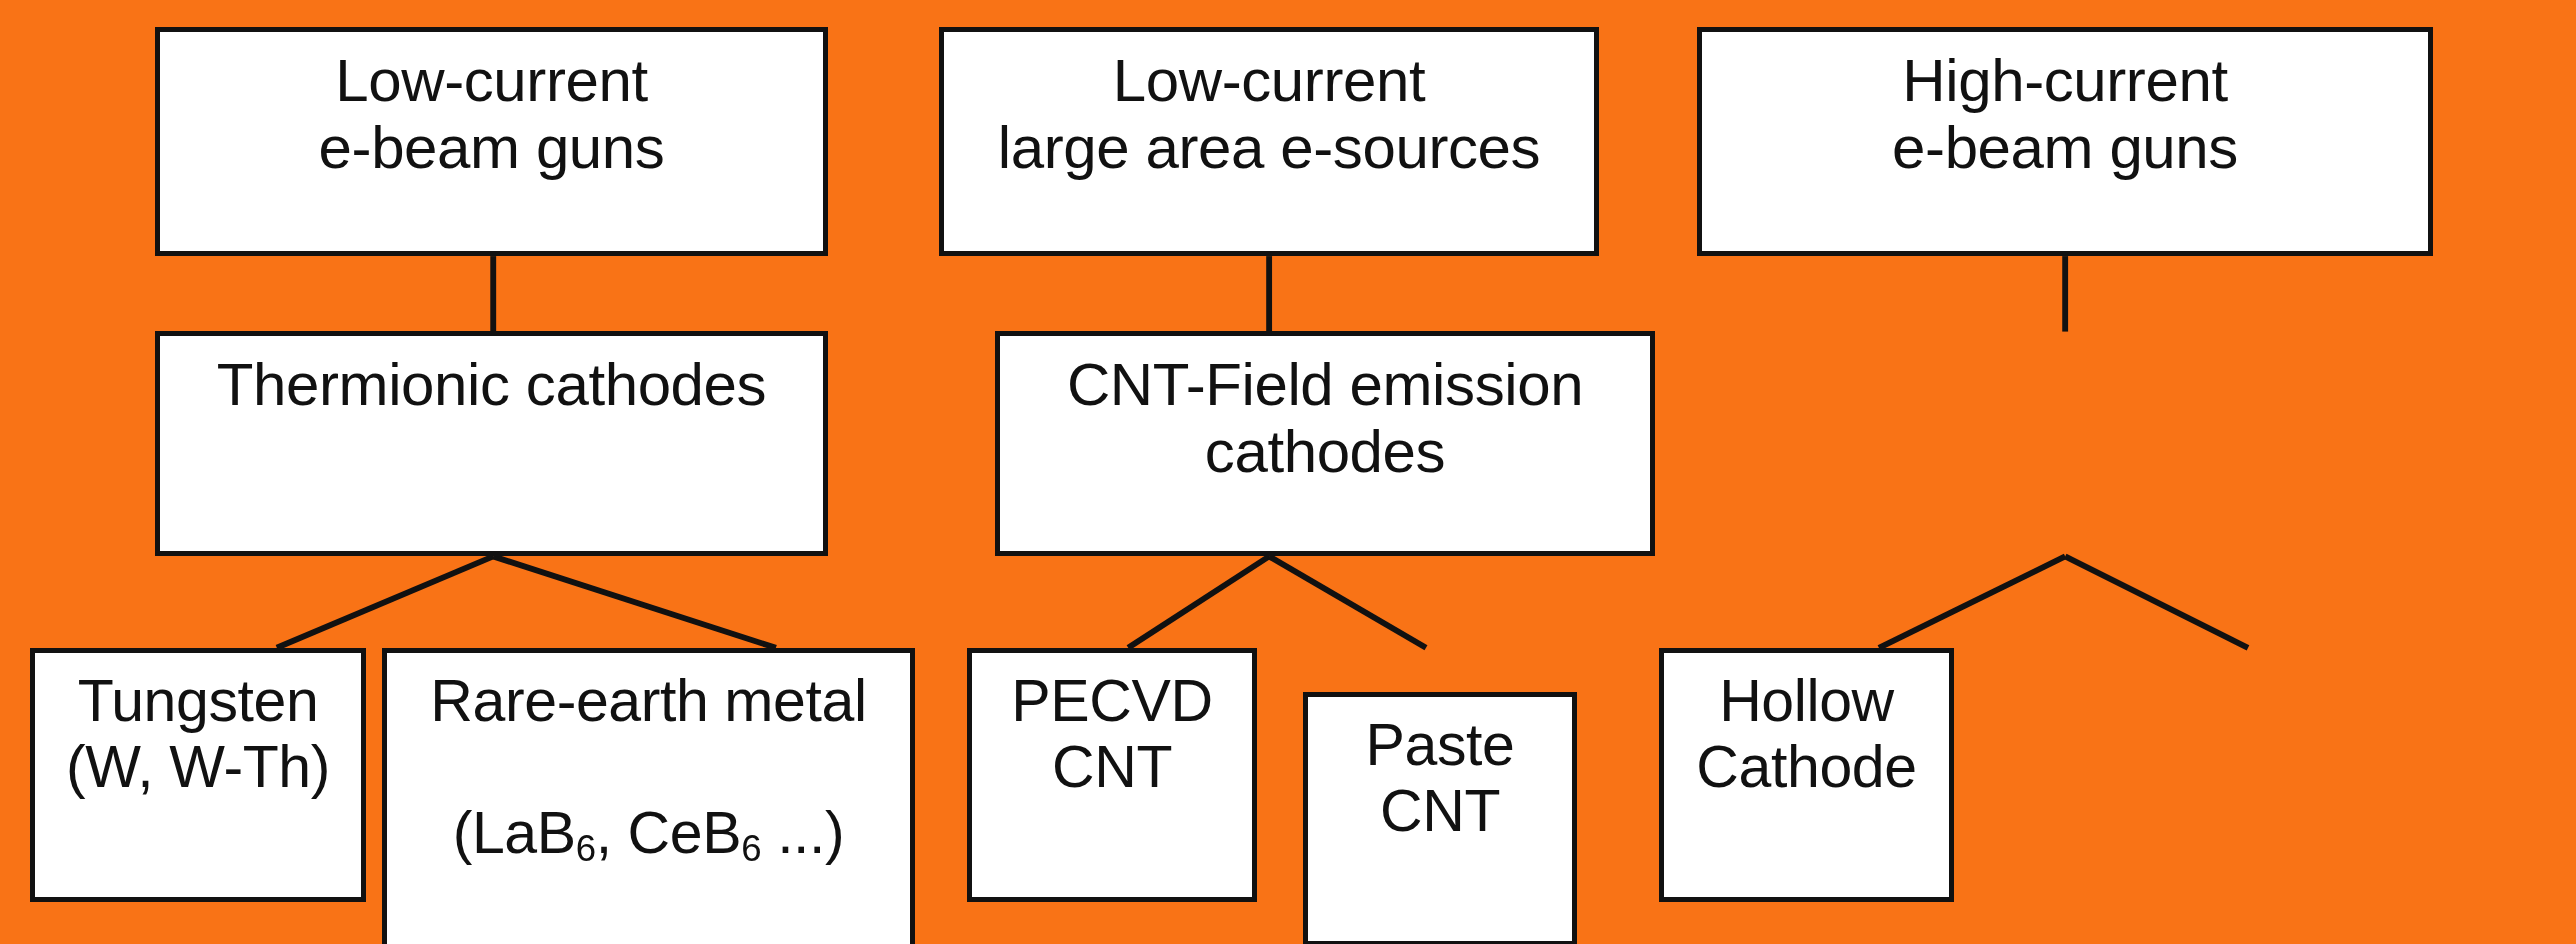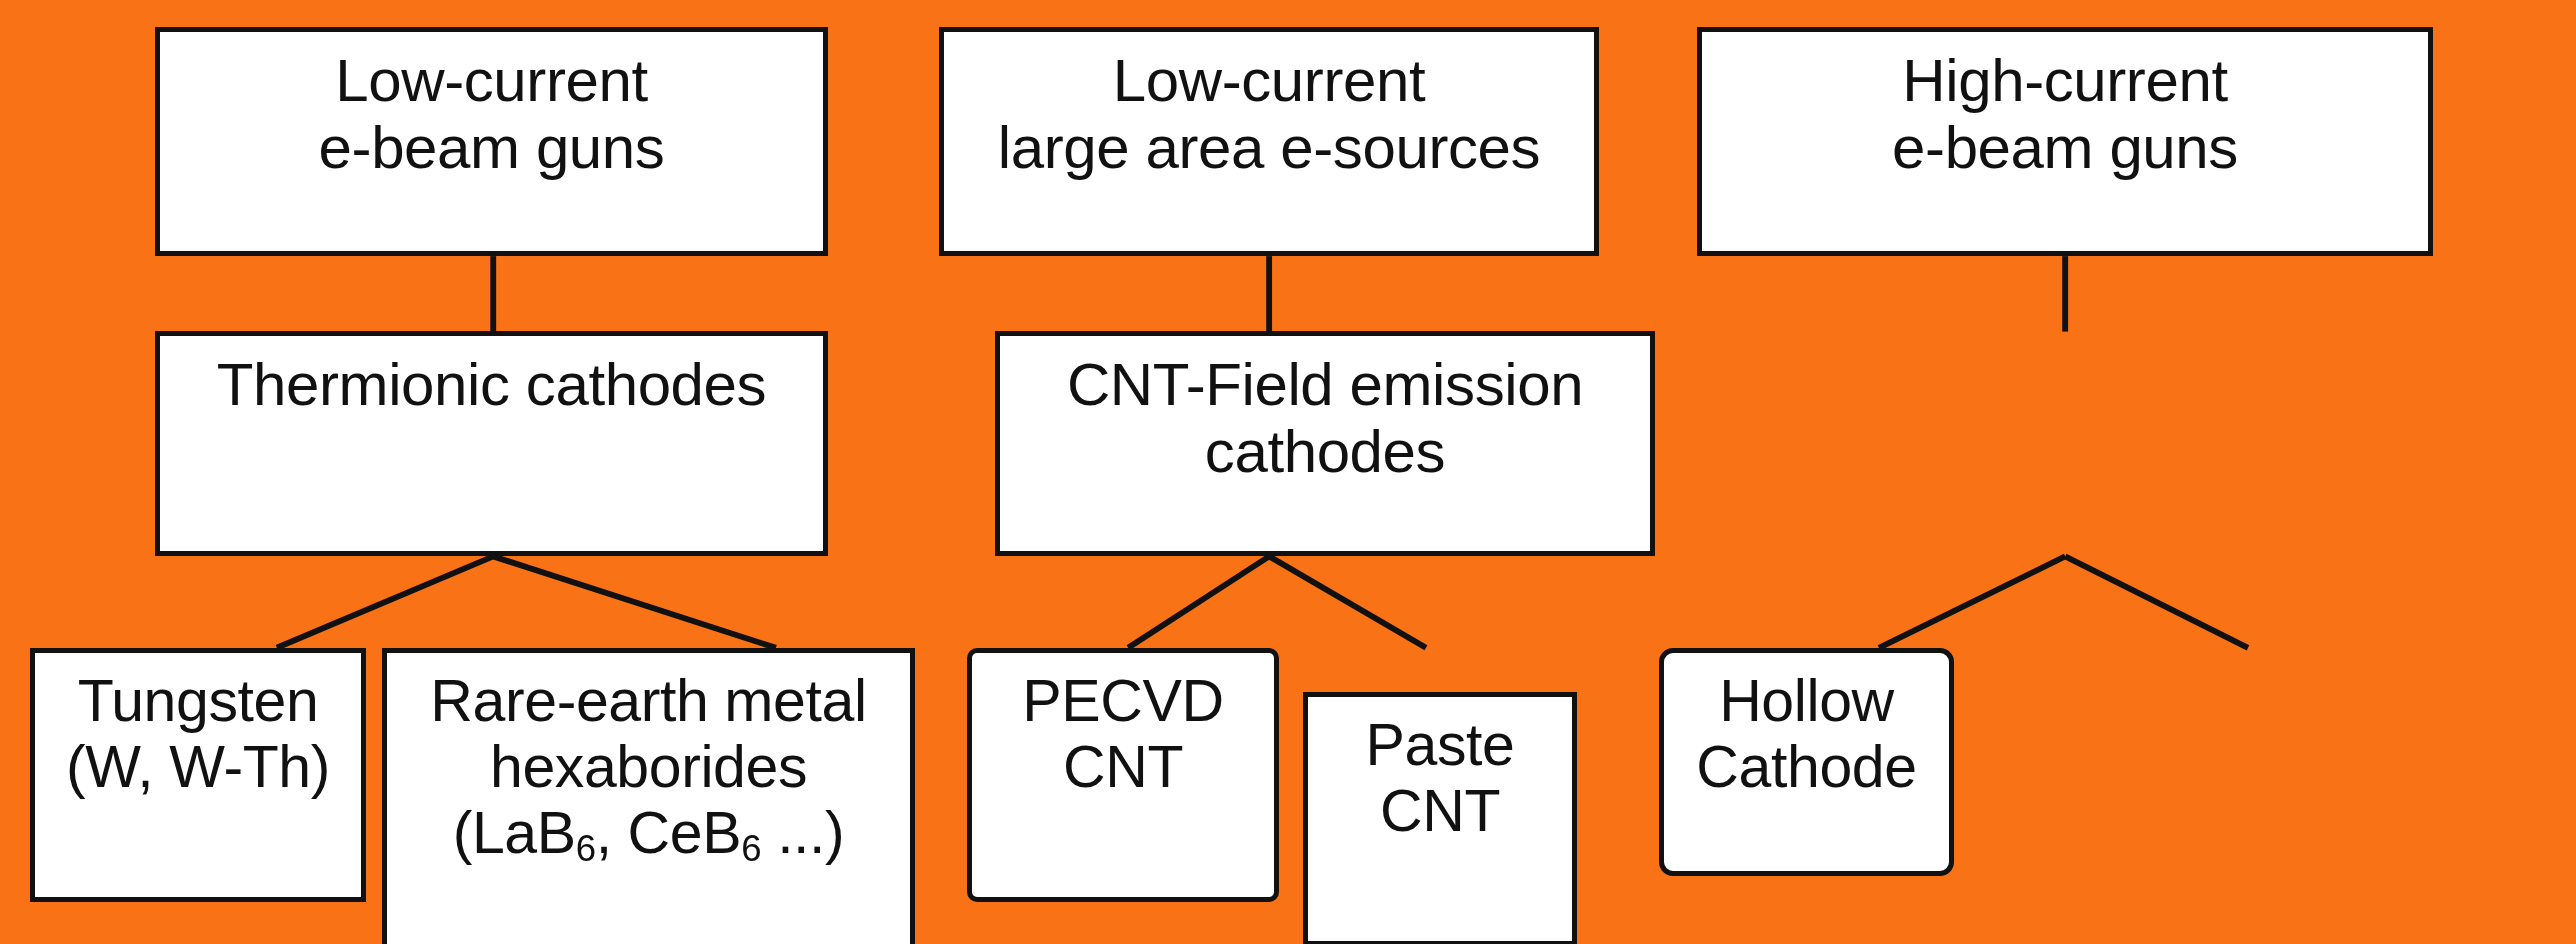--- a/index.html
+++ b/index.html
@@ -68,49 +68,49 @@
   <div class="node" style="left:155px;top:331px;width:673px;height:225px;">
     <span class="txt">Thermionic cathodes</span>
   </div>
 
   <div class="node r3" style="left:30px;top:648px;width:336px;height:254px;">
     <span class="txt">Tungsten
 (W, W-Th)</span>
   </div>
 
   <div class="node r3" style="left:382px;top:648px;width:533px;height:302px;">
-    <span class="txt"><span>Rare-earth metal</span><br><span>hexaborides</span><br><span><span>(LaB</span><sub>6</sub><span>, CeB</span><sub>6</sub><span> ...)</span></span></span>
+    <span class="txt"><span>Rare-earth metal</span><br><br><span><span>(LaB</span><sub>6</sub><span>, CeB</span><sub>6</sub><span> ...)</span></span></span>
   </div>
 
   <div class="node" style="left:939px;top:27px;width:660px;height:229px;">
     <span class="txt">Low-current
 large area e-sources</span>
   </div>
 
   <div class="node" style="left:995px;top:331px;width:660px;height:225px;">
     <span class="txt">CNT-Field emission
 cathodes</span>
   </div>
 
-  <div class="node r3" style="left:967px;top:648px;width:312px;height:254px;border-radius:10px;">
+  <div class="node r3" style="left:967px;top:648px;width:290px;height:254px;">
     <span class="txt">PECVD
 CNT</span>
   </div>
 
   <div class="node r3" style="left:1303px;top:648px;width:274px;height:254px;margin-top:44px;">
     <span class="txt">Paste
 CNT</span>
   </div>
 
   <div class="node" style="left:1697px;top:27px;width:736px;height:229px;">
     <span class="txt">High-current
 e-beam guns</span>
   </div>
 
 
-  <div class="node r3" style="left:1659px;top:648px;width:295px;height:228px;border-radius:14px;">
+  <div class="node r3" style="left:1659px;top:648px;width:295px;height:254px;">
     <span class="txt">Hollow
 Cathode</span>
   </div>
 
 
 </div>
 
 
 </body></html>

